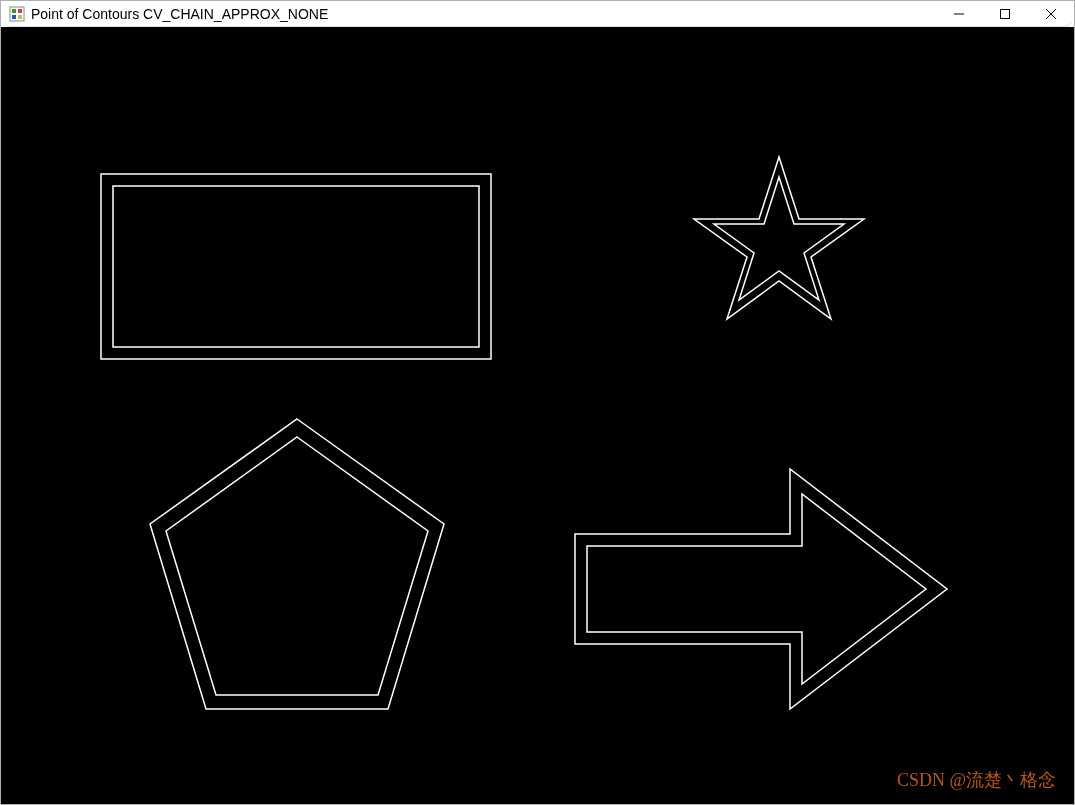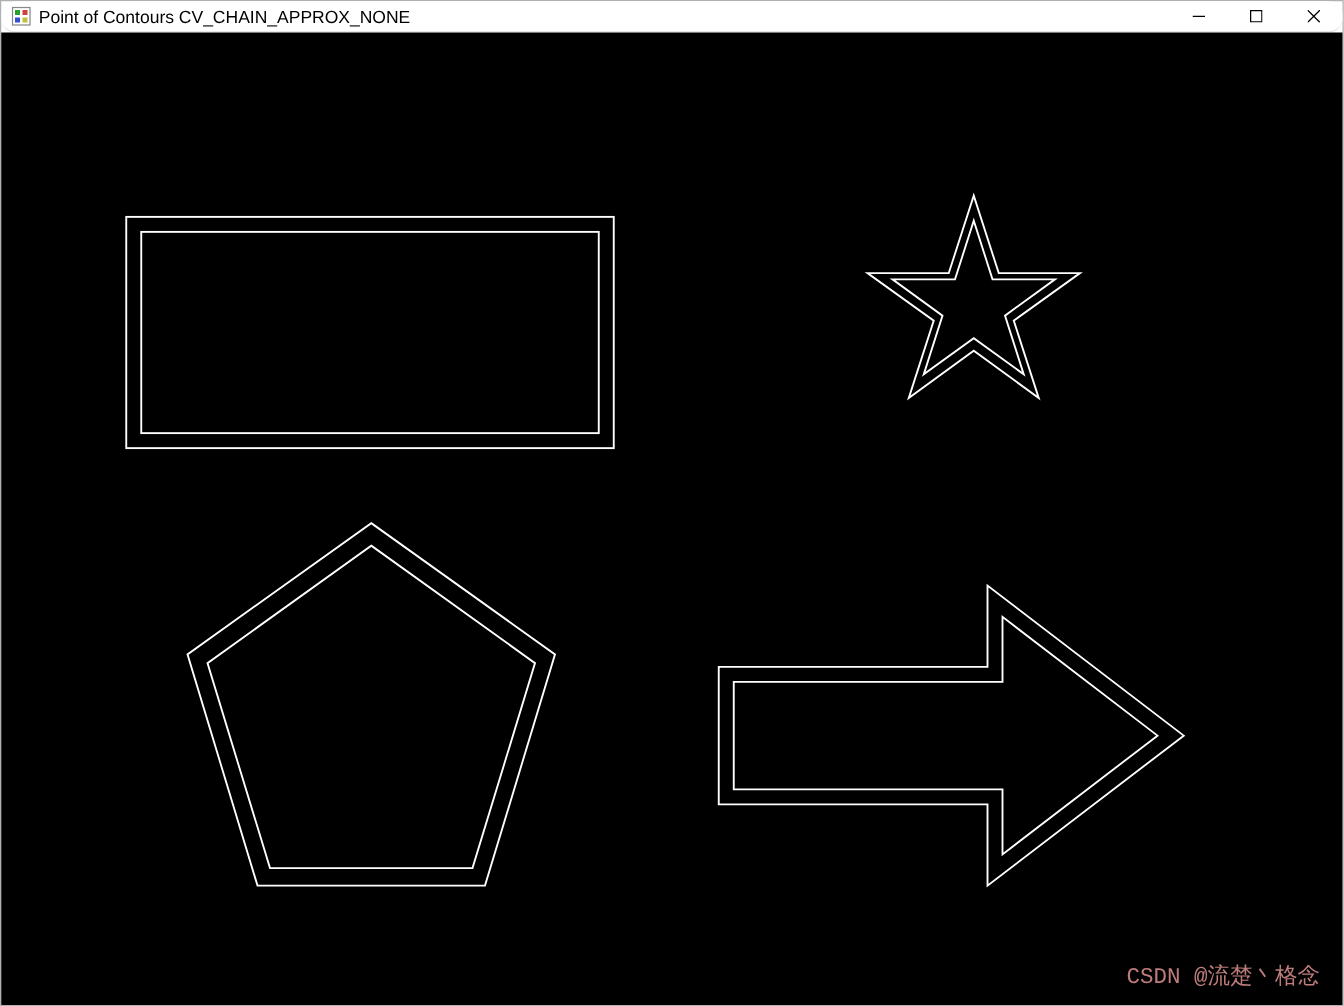--- a/index.html
+++ b/index.html
@@ -85,23 +85,23 @@
       position: absolute;
       fill: none;
       stroke: #ffffff;
       stroke-width: 1.5;
     }
     
     .watermark {
       position: absolute;
       bottom: 12px;
       right: 18px;
-      color: #fca5a5;
+      color: #f97316;
       font-size: 18px;
-      font-family: Liberation Mono, monospace;
+      font-family: Liberation Serif, serif;
       opacity: 0.75;
     }
   </style>
 </head>
 <body>
 
 <div class="window">
 
   <div class="titlebar">
     <span class="titlebar-icon">

